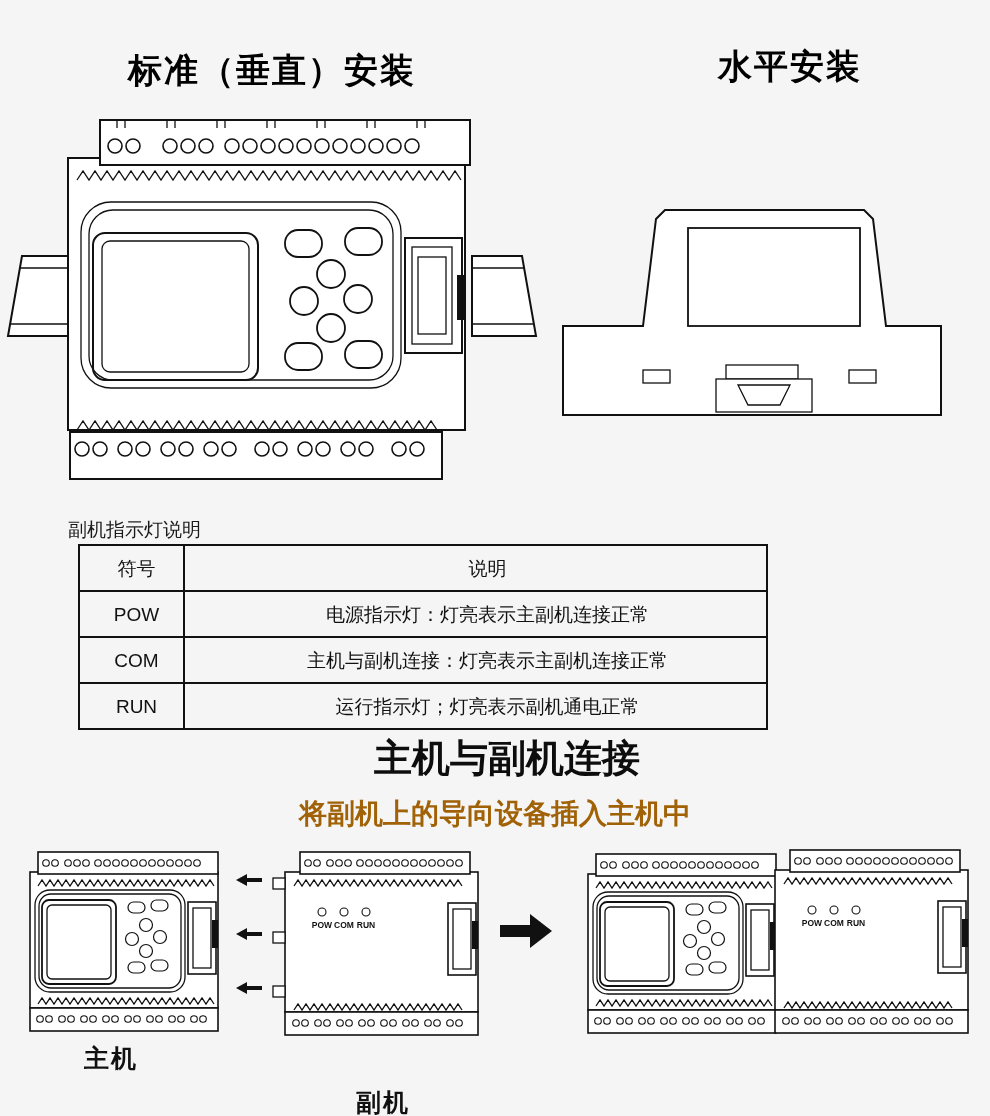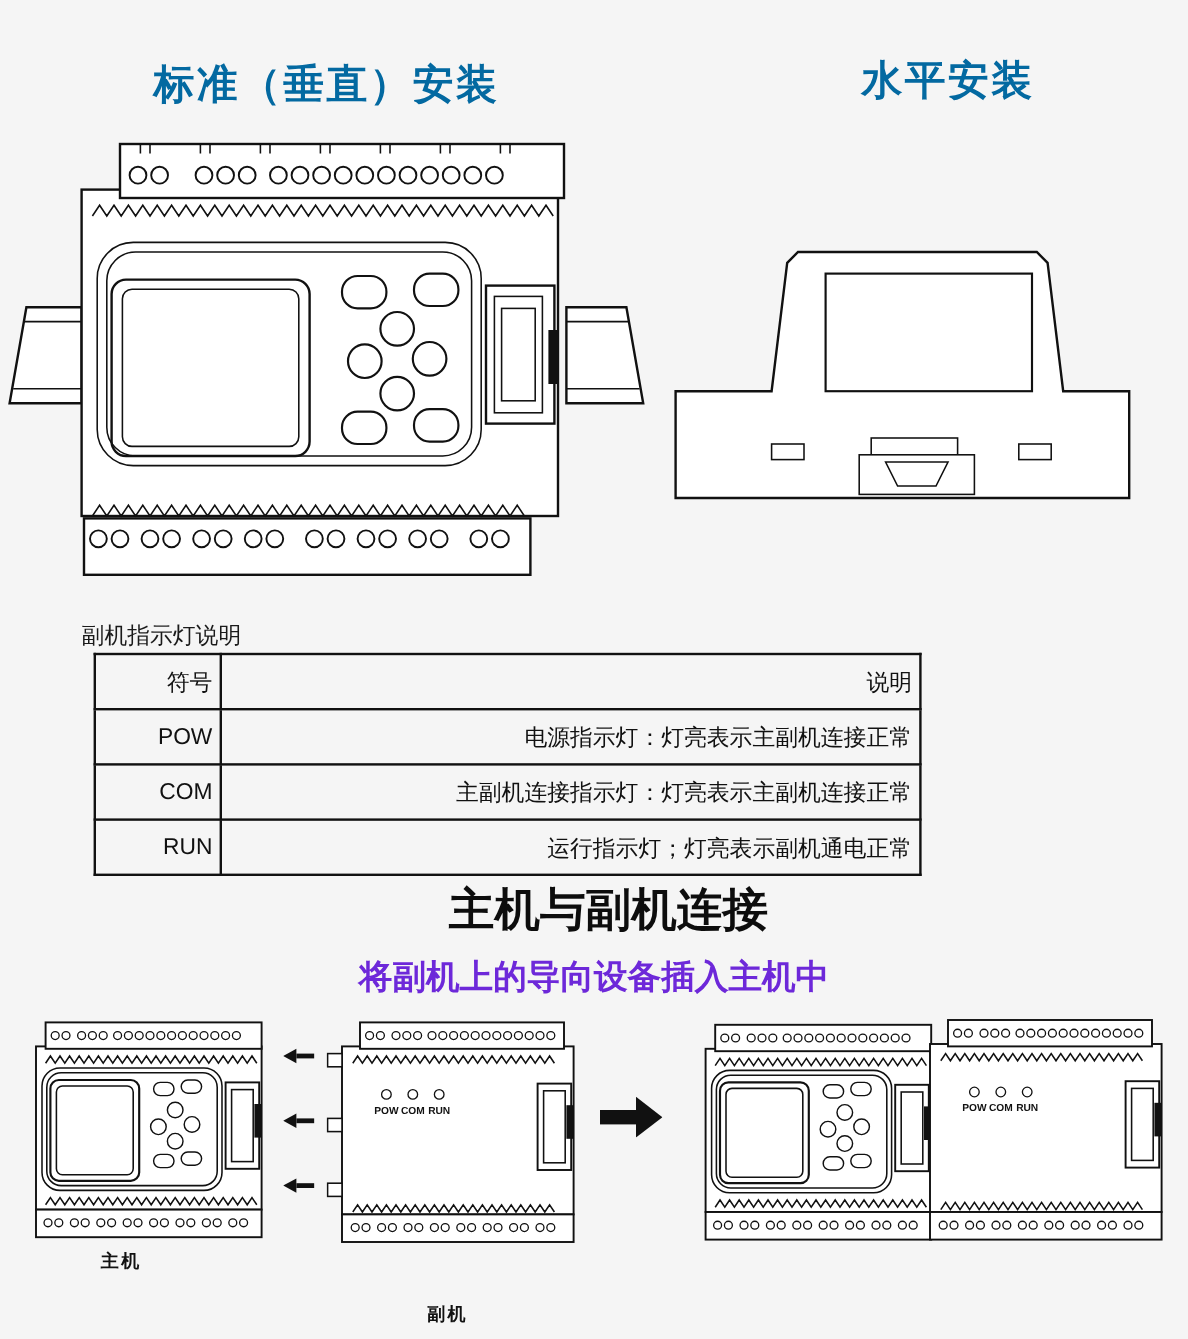--- a/index.html
+++ b/index.html
@@ -10,38 +10,38 @@
     color:#111;
     position:relative;
     overflow:hidden;
   }
   .abs { position:absolute; }
   .title-serif {
     font-family:Liberation Mono, monospace;
     font-weight:bold;
     font-size:34px;
     letter-spacing:2px;
-    color:#0369a1;
+    color:#000000;
   }
   .caption { font-size:19px; color:#1a1a1a; }
   .spec-table { border-collapse:collapse; width:690px; background:transparent; table-layout:fixed; }
   .spec-table th, .spec-table td {
     border:2px solid #111;
     font-size:19px;
     font-weight:400;
-    text-align:right;
+    text-align:center;
     height:46px;
     padding:2px 6px 0 30px;
     white-space:nowrap;
     overflow:hidden;
   }
   .spec-table .col-sym { width:105px; padding-left:16px; }
   .conn-title { width:990px; text-align:center; font-size:38px; font-weight:bold; color:#0d0d0d;padding-left:24px; }
-  .conn-subtitle { width:990px; text-align:center; font-size:28px; font-weight:bold; color:#6d28d9; }
-  .dev-label { font-family:"Liberation Serif", serif; font-weight:bold; font-size:15px; letter-spacing:2px;text-align:center; }
+  .conn-subtitle { width:990px; text-align:center; font-size:28px; font-weight:bold; color:#a16207; }
+  .dev-label { font-family:"Liberation Serif", serif; font-weight:bold; font-size:25px; letter-spacing:2px;text-align:center; }
 
   
   .s1  { fill:none; stroke:#111; stroke-width:1.3px; }
   .s15 { fill:none; stroke:#111; stroke-width:1.8px; }
   .s2  { fill:none; stroke:#111; stroke-width:2px; }
   .s1f  { fill:#fff; stroke:#111; stroke-width:1.3px; }
   .s15f { fill:#fff; stroke:#111; stroke-width:1.6px; }
   .s2f  { fill:#fff; stroke:#111; stroke-width:2px; }
   .btn rect, .btn circle { fill:#fff; stroke:#111; stroke-width:1.8px; }
   .btn1 rect, .btn1 circle { fill:#fff; stroke:#111; stroke-width:1.2px; }
@@ -279,21 +279,21 @@
       <th>说明</th>
     </tr>
   </thead>
   <tbody>
     <tr>
       <td class="col-sym">POW</td>
       <td>电源指示灯：灯亮表示主副机连接正常</td>
     </tr>
     <tr>
       <td class="col-sym">COM</td>
-      <td>主副机连接指示灯：灯亮表示主副机连接正常</td>
+      <td>主机与副机连接：灯亮表示主副机连接正常</td>
     </tr>
     <tr>
       <td class="col-sym">RUN</td>
       <td>运行指示灯；灯亮表示副机通电正常</td>
     </tr>
   </tbody>
 </table>
 
 <div class="abs conn-title" style="top:733px;">主机与副机连接</div>
 <div class="abs conn-subtitle" style="top:795px;">将副机上的导向设备插入主机中</div>

